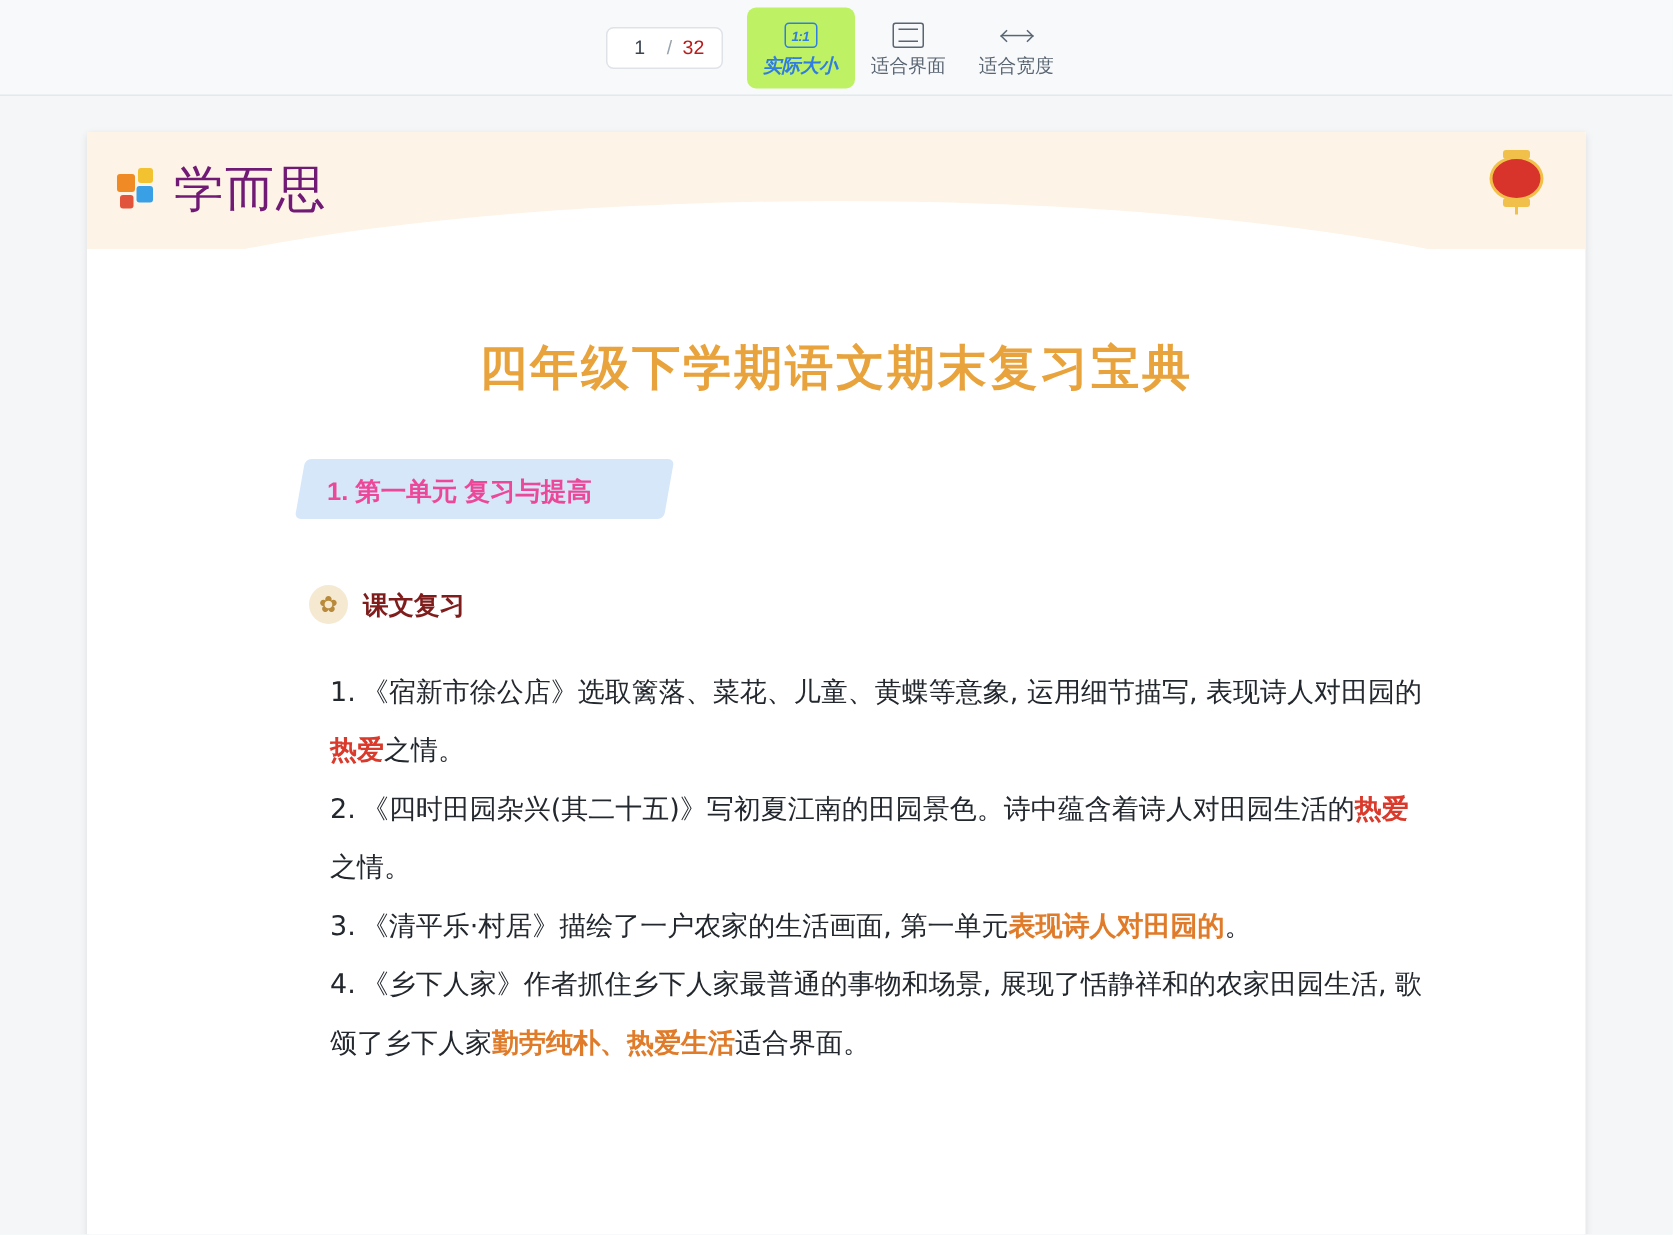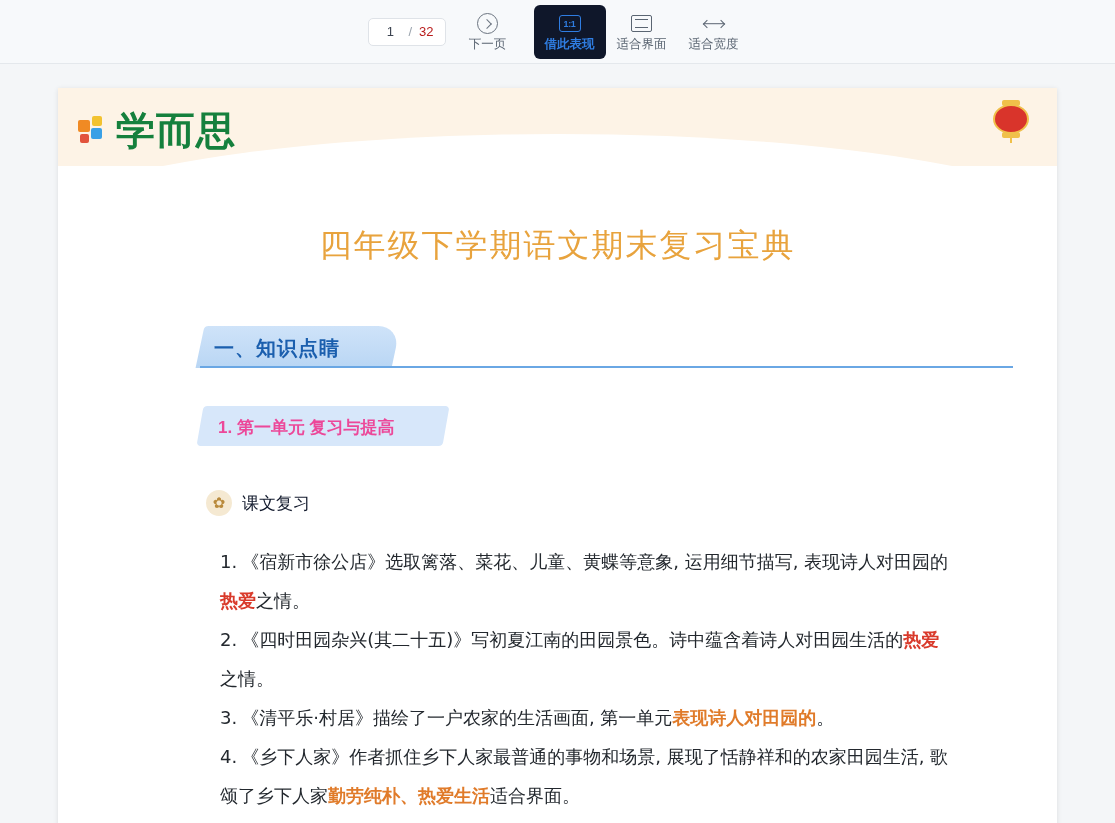--- a/index.html
+++ b/index.html
@@ -40,21 +40,22 @@
     color: #5a6572;
     margin-bottom: 3px;
   }
   .tool .lbl {
     font-size: 12.5px;
     color: #5a6572;
     line-height: 1;
     white-space: nowrap;
   }
   .tool.active {
-    background: #0f172a;
+    background: #bef264;
+    font-style: italic;
   }
   .tool.active .lbl { color: #2f7de1; font-weight: bold; }
   .pagebox {
     display: flex;
     align-items: center;
     justify-content: center;
     height: 28px;
     min-width: 78px;
     margin: 0 6px 0 2px;
     border: 1px solid #dfe3e8;
@@ -174,23 +175,23 @@
     position: relative;
   }
   .logo-mark i {
     position: absolute; display: block; border-radius: 2px;
   }
   .logo-mark i:nth-child(1){ left:0; top:4px; width:12px; height:12px; background:#f08a24; }
   .logo-mark i:nth-child(2){ left:14px; top:0; width:10px; height:10px; background:#f2c230; }
   .logo-mark i:nth-child(3){ left:13px; top:12px; width:11px; height:11px; background:#3aa0e6; }
   .logo-mark i:nth-child(4){ left:2px; top:18px; width:9px; height:9px; background:#e2533c; }
   .logo-text {
-    font-size: 39px;
-    font-weight: bold;
-    color: #15803d;
+    font-size: 33px;
+    font-weight: normal;
+    color: #701a75;
     letter-spacing: 1px;
     font-family: "DejaVu Sans", sans-serif;
   }
   .lantern {
     position: absolute;
     right: 26px; top: 8px;
     width: 40px; height: 46px;
     z-index: 3;
   }
   .lantern .body {
@@ -213,21 +214,21 @@
 
   
   .pbody {
     position: relative;
     padding: 0 44px;
   }
   .doc-title {
     text-align: center;
     margin-top: 58px;
     font-size: 32px;
-    font-weight: normal;
+    font-weight: bold;
     color: #e8a33d;
     letter-spacing: 2px;
     font-family: "DejaVu Sans", sans-serif;
   }
   .section-h1 {
     position: relative;
     margin-top: 58px;
     height: 42px;
   }
   .section-h1 .tabbg {
@@ -266,21 +267,21 @@
     display: flex; align-items: center; gap: 10px;
     margin-top: 44px; margin-left: 104px;
   }
   .subhead .badge {
     width: 26px; height: 26px; border-radius: 50%;
     background: #f5e9d2;
     display: flex; align-items: center; justify-content: center;
     color: #b98a3c; font-size: 15px;
   }
   .subhead .txt {
-    font-size: 17px; font-weight: normal; color: #0f172a;
+    font-size: 17px; font-weight: bold; color: #7f1d1d;
   }
 
   .para-list {
     margin-top: 26px;
     margin-left: 118px;
     margin-right: 58px;
   }
   .para {
     font-size: 18px;
     line-height: 39px;
@@ -297,34 +298,28 @@
 
 <div class="toolbar">
 
 
   <div class="pagebox">
     <span class="cur">1</span>
     <span class="sep">/</span>
     <span class="total">32</span>
   </div>
 
-  <div class="tool">
-    <span class="ico">
-      <span class="circ right"></span>
-    </span>
-    <span class="lbl">下一页</span>
-  </div>
 
   <div class="sep-gap"></div>
 
   <div class="tool active">
     <span class="ico">
       <span class="ratio-box">1:1</span>
     </span>
-    <span class="lbl">借此表现</span>
+    <span class="lbl">实际大小</span>
   </div>
 
   <div class="tool">
     <span class="ico">
       <span class="fit-ico"></span>
     </span>
     <span class="lbl">适合界面</span>
   </div>
 
   <div class="tool">
@@ -357,25 +352,20 @@
           <span class="body"></span>
           <span class="base"></span>
           <span class="tassel"></span>
       </div>
     </div>
 
     <div class="pbody">
 
       <div class="doc-title">四年级下学期语文期末复习宝典</div>
 
-      <div class="section-h1">
-        <span class="tabbg"></span>
-        <span class="txt">一、知识点睛</span>
-        <span class="rule"></span>
-      </div>
 
       <div class="section-h2">
         <span class="tabbg"></span>
         <span class="txt">1. 第一单元 复习与提高</span>
       </div>
 
       <div class="subhead">
         <span class="badge">✿</span>
         <span class="txt">课文复习</span>
       </div>

